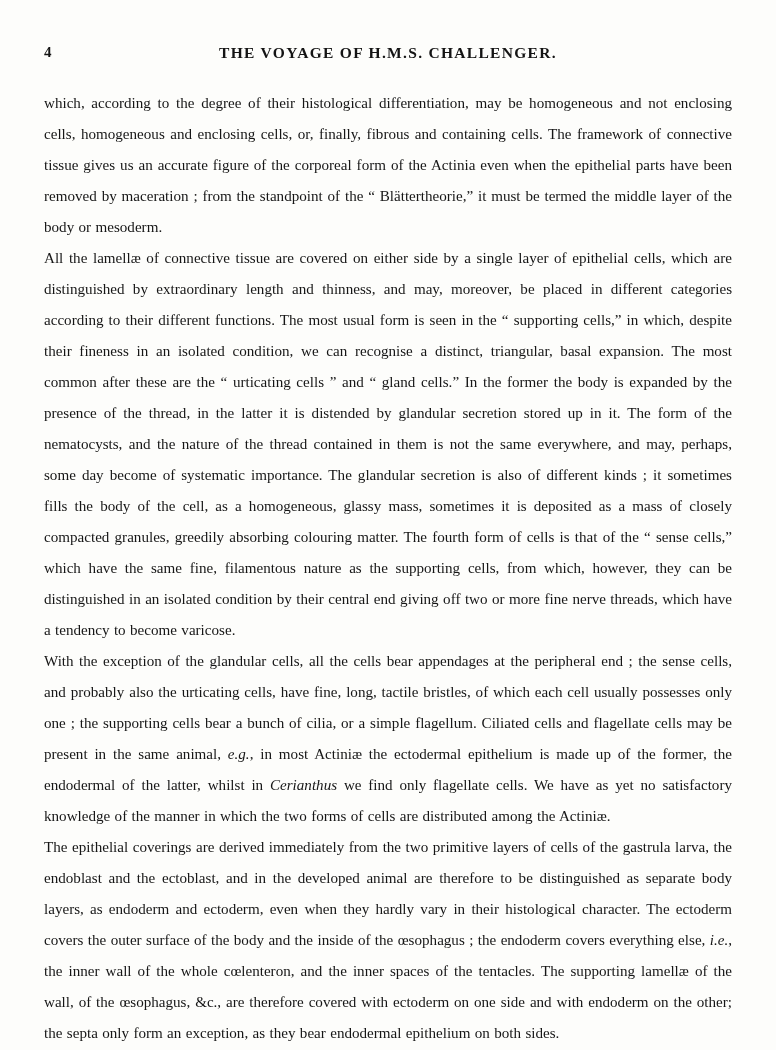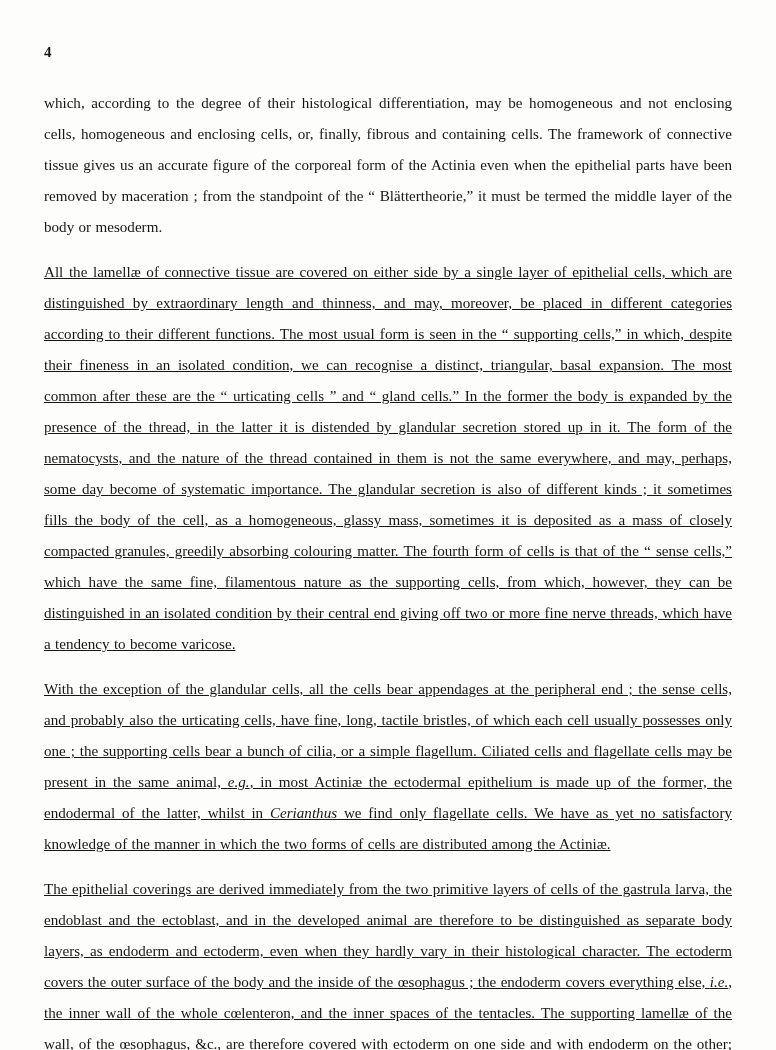--- a/index.html
+++ b/index.html
@@ -60,41 +60,41 @@
     text-align: justify;
     text-justify: inter-word;
     color: #161616;
     hyphens: none;
   }
   .body-text p {
     margin: 0;
     text-indent: 0;
   }
   .body-text p + p {
-    margin-top: 14px;
-    text-decoration: underline;
+    margin-top: 0;
   }
   .indent {
     text-indent: 26px;
   }
   i, .ital {
     font-style: italic;
   }
   
   .body-text p {
     word-spacing: 0.6px;
   }
 </style>
 </head>
 <body>
 
 <div class="page">
 
   <div class="header">
     <span class="folio">4</span>
+    <span class="running-head">THE VOYAGE OF H.M.S. CHALLENGER.</span>
   </div>
 
   <div class="body-text">
 
     <p>which, according to the degree of their histological differentiation, may be homogeneous and not enclosing cells, homogeneous and enclosing cells, or, finally, fibrous and containing cells. The framework of connective tissue gives us an accurate figure of the corporeal form of the Actinia even when the epithelial parts have been removed by maceration ; from the standpoint of the “ Blättertheorie,” it must be termed the middle layer of the body or mesoderm.</p>
 
     <p class="indent">All the lamellæ of connective tissue are covered on either side by a single layer of epithelial cells, which are distinguished by extraordinary length and thinness, and may, moreover, be placed in different categories according to their different functions. The most usual form is seen in the “ supporting cells,” in which, despite their fineness in an isolated condition, we can recognise a distinct, triangular, basal expansion. The most common after these are the “ urticating cells ” and “ gland cells.” In the former the body is expanded by the presence of the thread, in the latter it is distended by glandular secretion stored up in it. The form of the nematocysts, and the nature of the thread contained in them is not the same everywhere, and may, perhaps, some day become of systematic importance. The glandular secretion is also of different kinds ; it sometimes fills the body of the cell, as a homogeneous, glassy mass, sometimes it is deposited as a mass of closely compacted granules, greedily absorbing colouring matter. The fourth form of cells is that of the “ sense cells,” which have the same fine, filamentous nature as the supporting cells, from which, however, they can be distinguished in an isolated condition by their central end giving off two or more fine nerve threads, which have a tendency to become varicose.</p>
 
     <p class="indent"><span>With the exception of the glandular cells, all the cells bear appendages at the peripheral end ; the sense cells, and probably also the urticating cells, have fine, long, tactile bristles, of which each cell usually possesses only one ; the supporting cells bear a bunch of cilia, or a simple flagellum. Ciliated cells and flagellate cells may be present in the same animal, </span><i>e.g.</i><span>, in most Actiniæ the ectodermal epithelium is made up of the former, the endodermal of the latter, whilst in </span><i>Cerianthus</i><span> we find only flagellate cells. We have as yet no satisfactory knowledge of the manner in which the two forms of cells are distributed among the Actiniæ.</span></p>
 

